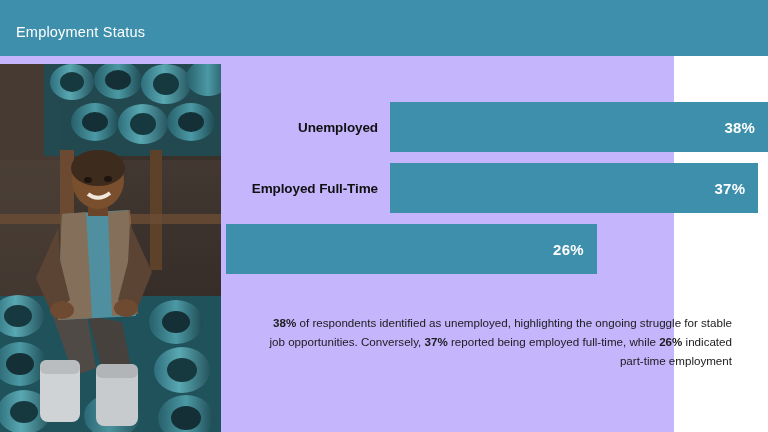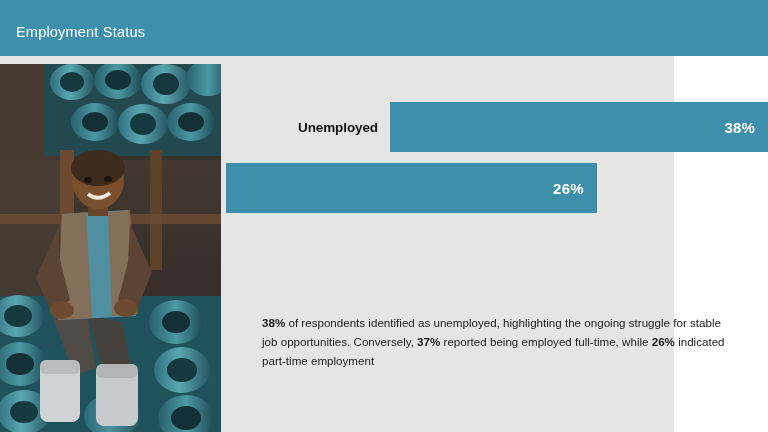--- a/index.html
+++ b/index.html
@@ -10,21 +10,21 @@
     width: 768px;
     height: 432px;
     background: #ffffff;
     font-family: "Liberation Sans", sans-serif;
     overflow: hidden;
   }
   .slide {
     position: relative;
     width: 674px;
     height: 432px;
-    background: #e5e5e5;
+    background: #c4b5fd;
   }
   
   .header {
     position: absolute;
     left: 0;
     top: 0;
     width: 768px;
     height: 56px;
     background: #3d8fac;
   }
@@ -102,21 +102,21 @@
     font-weight: bold;
     padding-right: 13px;
     letter-spacing: 0.2px;
   }
   
   .caption {
     position: absolute;
     left: 36px;
     top: 250px;
     width: 470px;
-    text-align: left;
+    text-align: right;
     font-size: 11.6px;
     line-height: 1.62;
     color: #1b1b1b;
   }
   .caption b {
     font-weight: bold;
   }
 </style>
 </head>
 <body>
@@ -222,20 +222,28 @@
 
       <div class="bar-row">
         <div class="bar-label">Unemployed</div>
         <div class="bar-track">
           <div class="bar-fill" style="width:100%">
             <span class="bar-value">38%</span>
           </div>
         </div>
       </div>
 
+      <div class="bar-row">
+        <div class="bar-label">Employed Full-Time</div>
+        <div class="bar-track">
+          <div class="bar-fill" style="width:97.4%">
+            <span class="bar-value">37%</span>
+          </div>
+        </div>
+      </div>
 
       <div class="bar-row">
         <div class="bar-track">
           <div class="bar-fill" style="width:68.4%">
             <span class="bar-value">26%</span>
           </div>
         </div>
       </div>
 
     </div>

